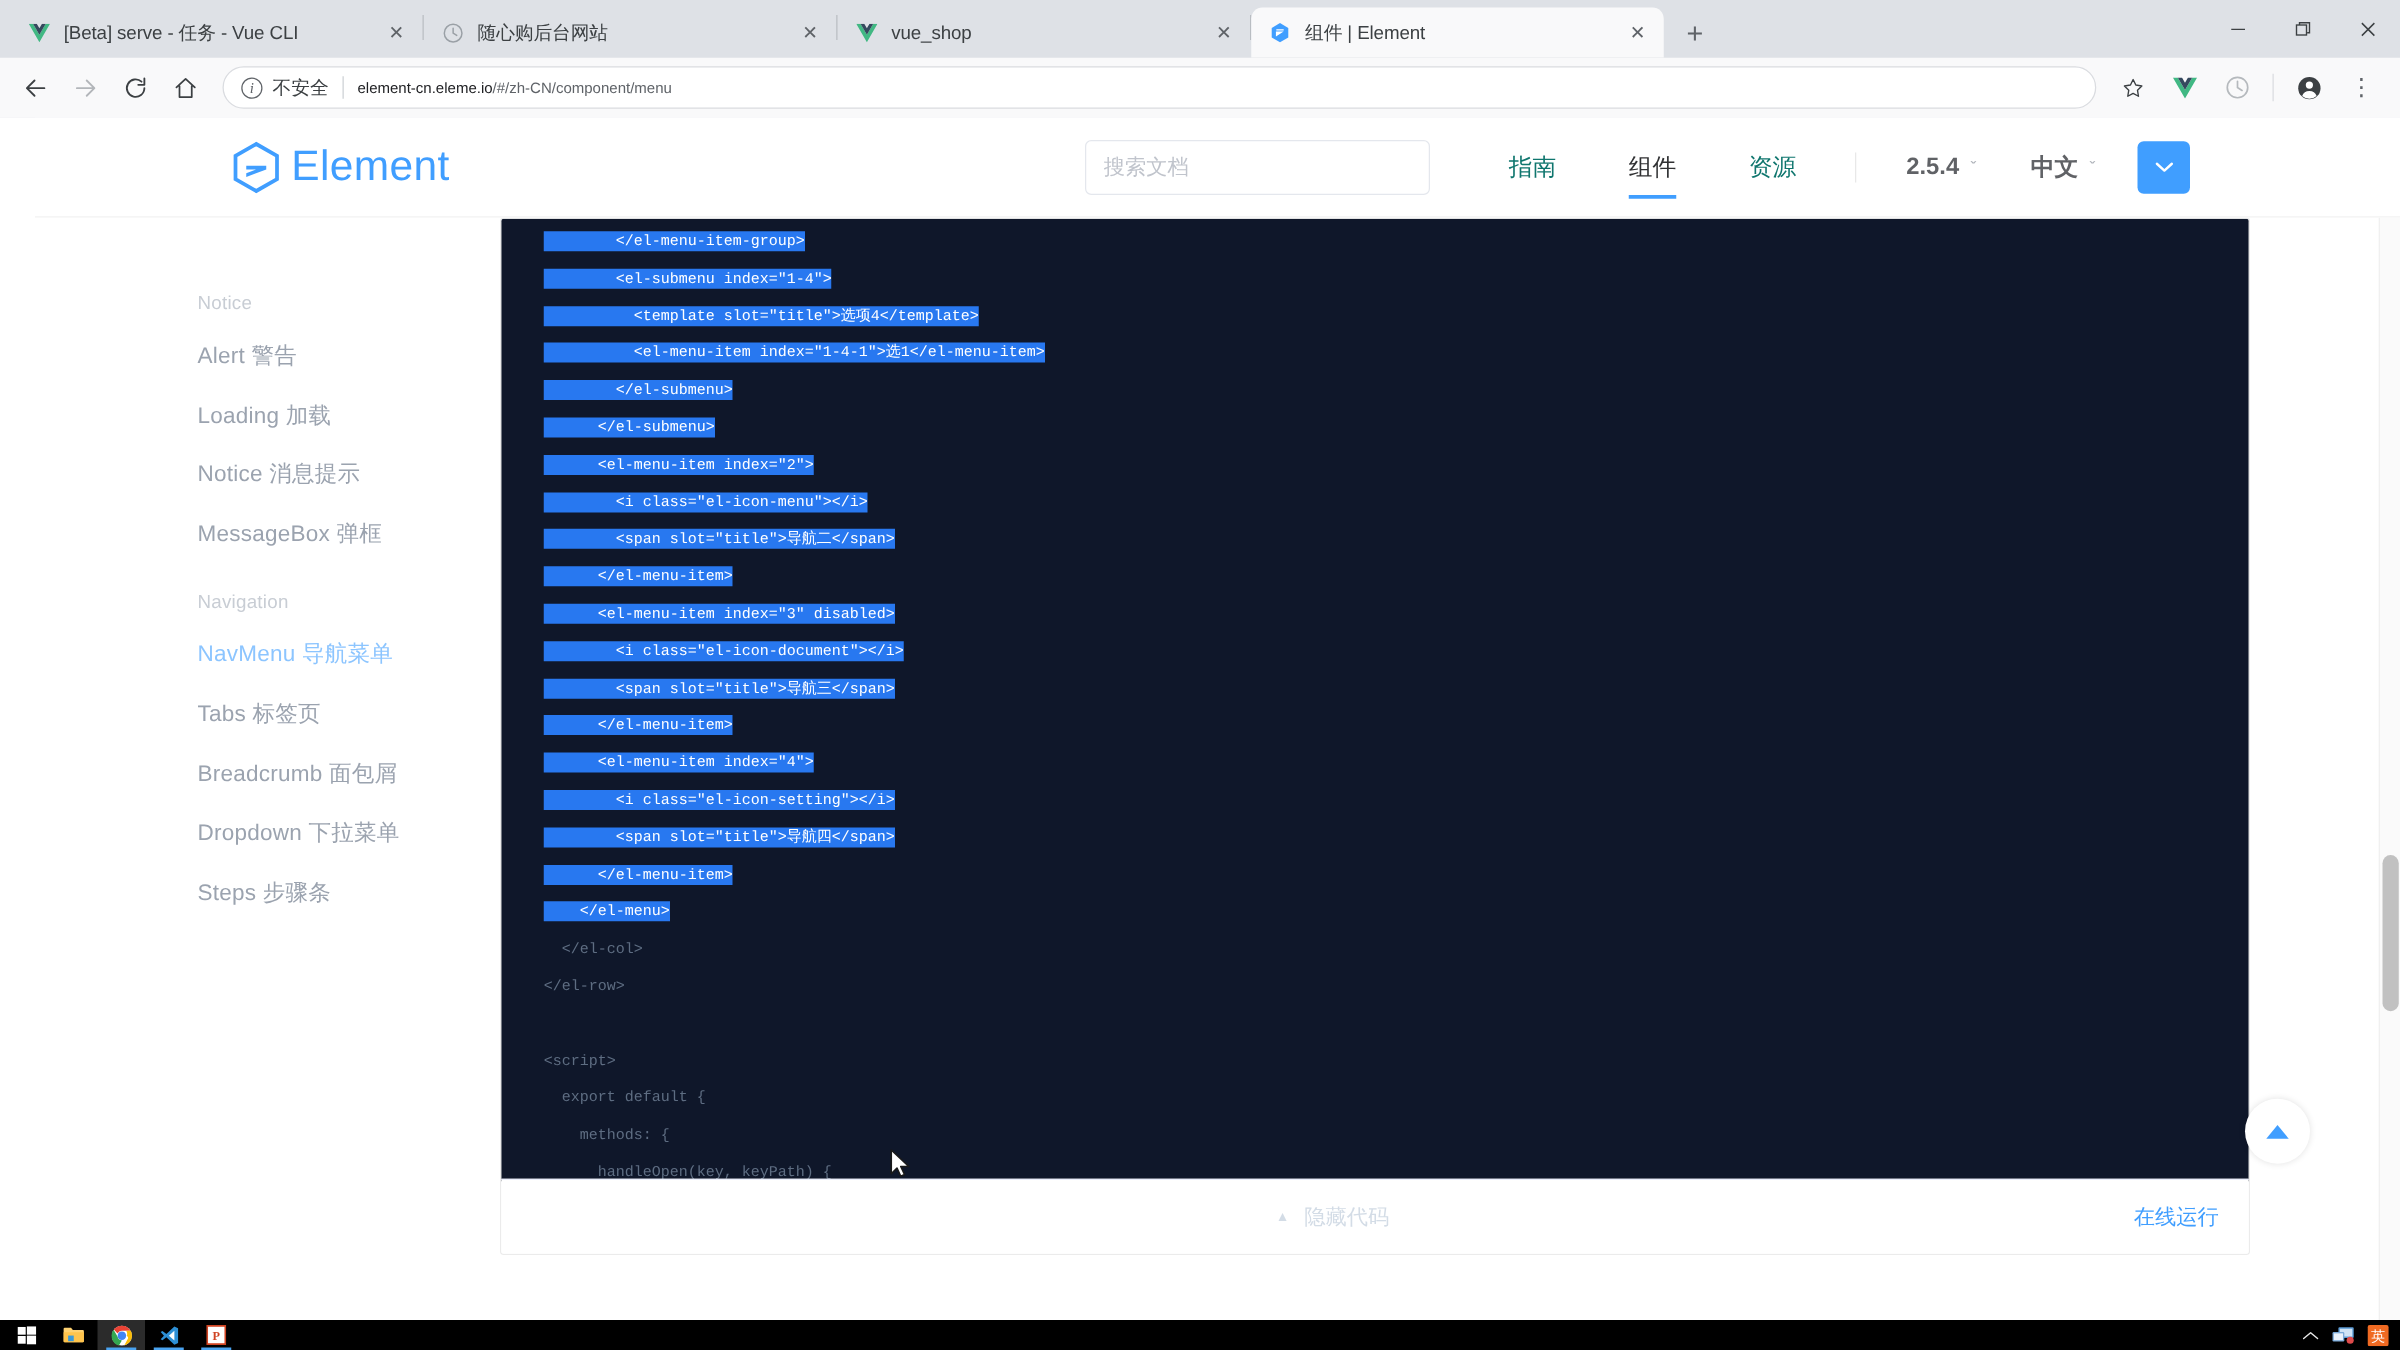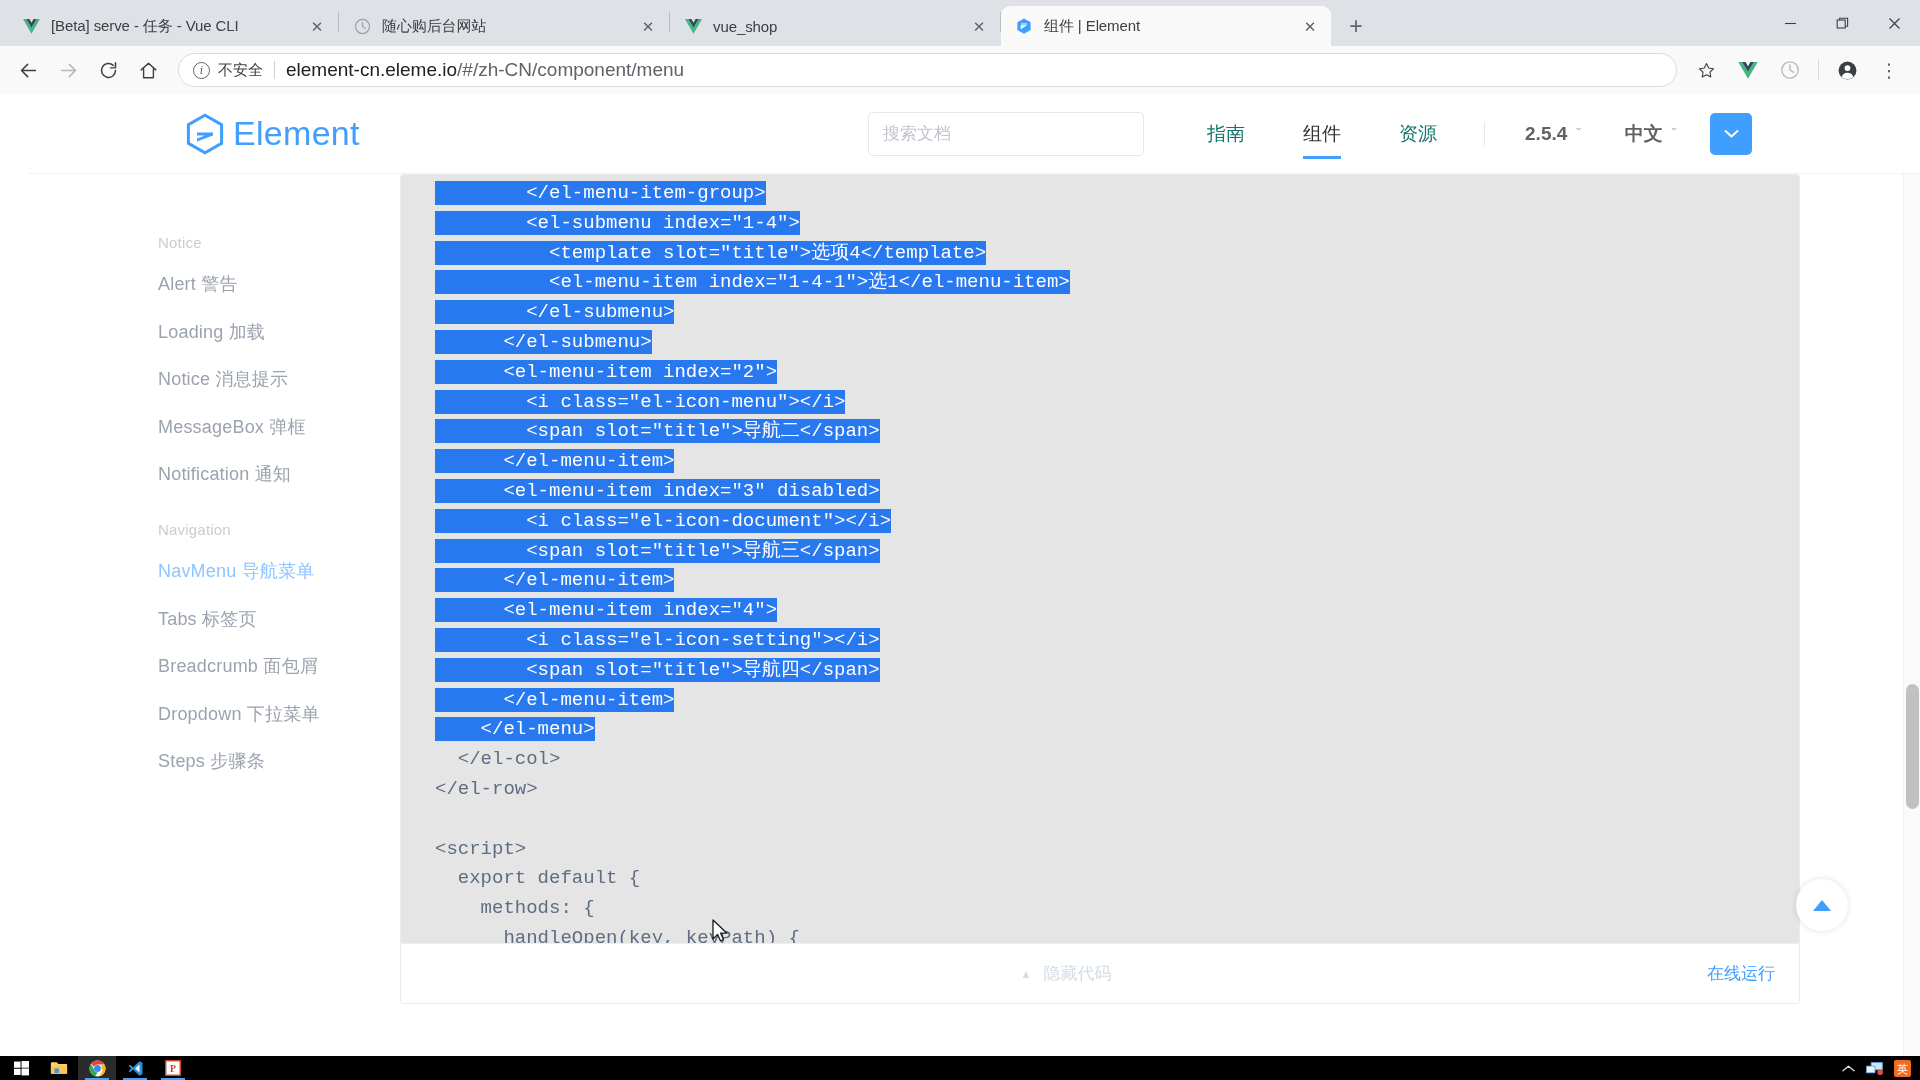--- a/index.html
+++ b/index.html
@@ -44,21 +44,21 @@
   .omnibox {
     flex: 1 1 auto; height: 34px; background: #fff; border: 1px solid #dadce0;
     border-radius: 17px; display: flex; align-items: center; padding: 0 6px 0 14px;
     margin: 0 8px; min-width: 0;
   }
   .omni-info { width: 17px; height: 17px; border: 1.6px solid #5f6368; border-radius: 50%;
      display: flex; align-items: center; justify-content: center; font-size: 12px; color: #5f6368; font-style: italic;
      font-family: "Liberation Serif", serif; flex: 0 0 17px; }
   .omni-sec { font-size: 15px; color: #3c4043; margin-left: 8px; white-space: nowrap; }
   .omni-divider { width: 1px; height: 18px; background: #cdd1d5; margin: 0 11px; }
-  .omni-url { font-size: 19px; color: #202124; white-space: nowrap; overflow: hidden; text-overflow: ellipsis; }
+  .omni-url { font-size: 12px; color: #202124; white-space: nowrap; overflow: hidden; text-overflow: ellipsis; }
   .omni-url .dim { color: #5f6368; }
   .tb-right { display: flex; align-items: center; }
   .tb-right .tb-btn { margin: 0 3px; }
   .tb-vdiv { width: 1px; height: 22px; background: #dadce0; margin: 0 7px; }
 
   
   .viewport { flex: 1 1 auto; background: #fff; position: relative; overflow: hidden; }
 
   
   .el-header {
@@ -101,23 +101,23 @@
   .side-item.active { color: #8cc5ff; }
   .side-group { font-size: 15px; color: #c8cdd4; padding: 22px 0 10px 0; letter-spacing: .2px; }
 
   .el-main { flex: 1 1 auto; position: relative; padding-right: 120px; overflow: hidden; }
   .demo-block {
     border: 1px solid #ebebeb; border-radius: 3px; margin-top: 0;
     position: relative; background: #fff; height: 830px; overflow: hidden;
     box-shadow: 0 0 1px rgba(0,0,0,.02);
   }
   .code-area {
-    padding: 4px 0 0 0; background: #e5e5e5; height: 770px; overflow: hidden;
+    padding: 4px 0 0 0; background: #0f172a; height: 770px; overflow: hidden;
     font-family: "Liberation Mono", "DejaVu Sans Mono", monospace;
-    font-size: 19px; line-height: 29.8px; white-space: pre;
+    font-size: 12px; line-height: 29.8px; white-space: pre;
   }
   .code-line { padding-left: 34px; color: #5e6d82; }
   .code-line .sel { background: #2878f0; color: #fff; padding: 1px 0; }
   .demo-ctl {
     position: absolute; bottom: 0; left: 0; right: 0; height: 60px;
     border-top: 1px solid #eaeefb; background: #fff;
     display: flex; align-items: center; justify-content: space-between; padding: 0 24px;
   }
   .hide-code { display: flex; align-items: center; color: #d3dce6; font-size: 17px; margin: 0 auto; }
   .hide-code .tri { margin-right: 12px; color: #d3dce6; font-size: 11px; }
@@ -321,21 +321,20 @@
     </div>
 
     <div class="el-body">
 
       <div class="el-side">
         <div class="side-group">Notice</div>
         <div class="side-item">Alert 警告</div>
         <div class="side-item">Loading 加载</div>
         <div class="side-item">Notice 消息提示</div>
         <div class="side-item">MessageBox 弹框</div>
-        <div class="side-item">Notification 通知</div>
         <div class="side-group">Navigation</div>
         <div class="side-item active">NavMenu 导航菜单</div>
         <div class="side-item">Tabs 标签页</div>
         <div class="side-item">Breadcrumb 面包屑</div>
         <div class="side-item">Dropdown 下拉菜单</div>
         <div class="side-item">Steps 步骤条</div>
       </div>
 
       <div class="el-main">
         <div class="demo-block">

